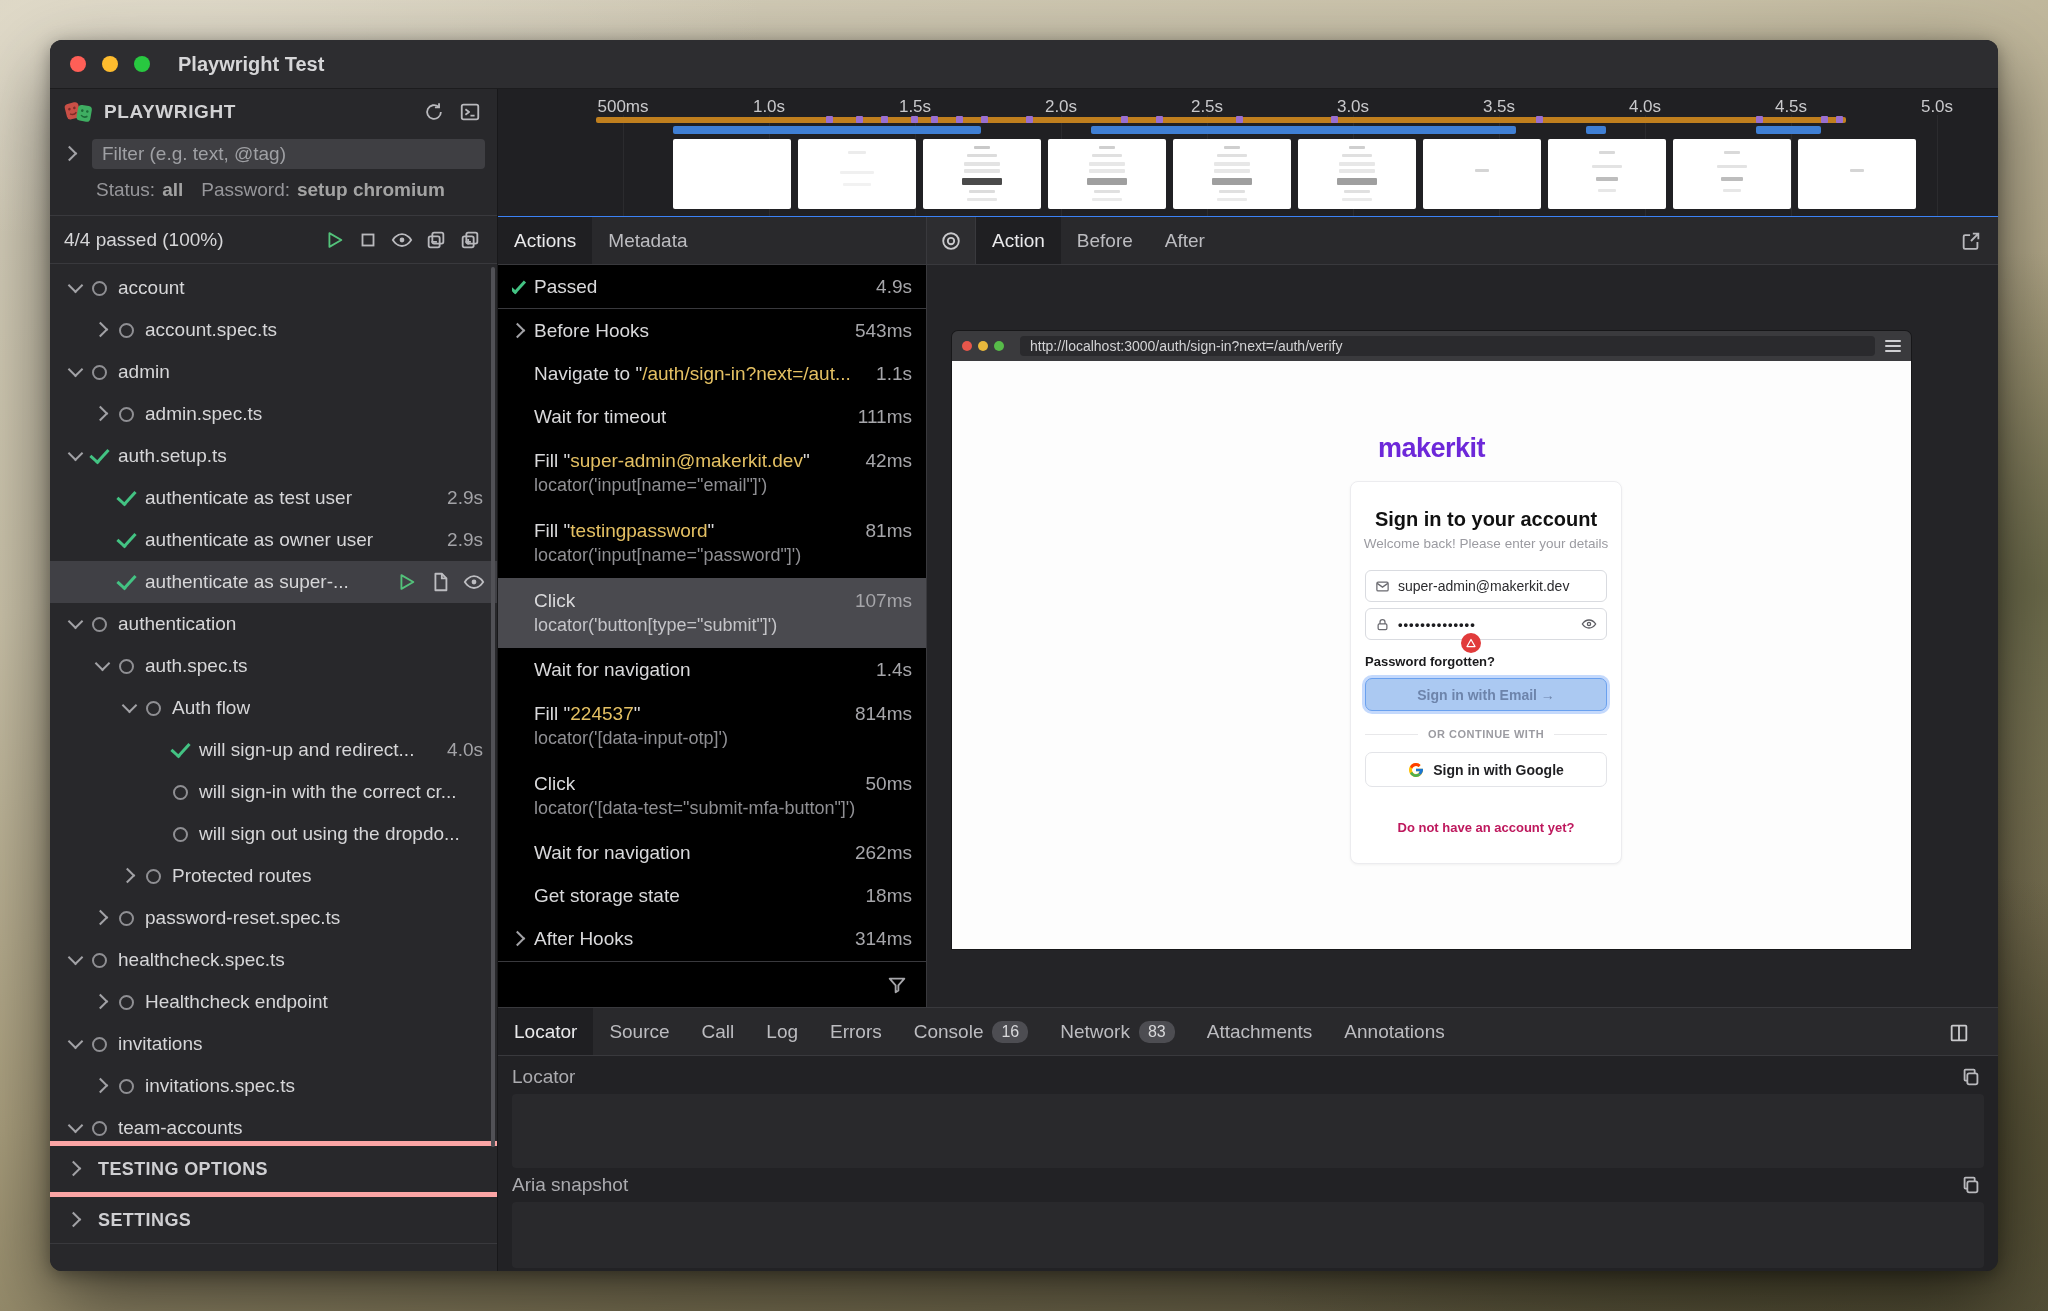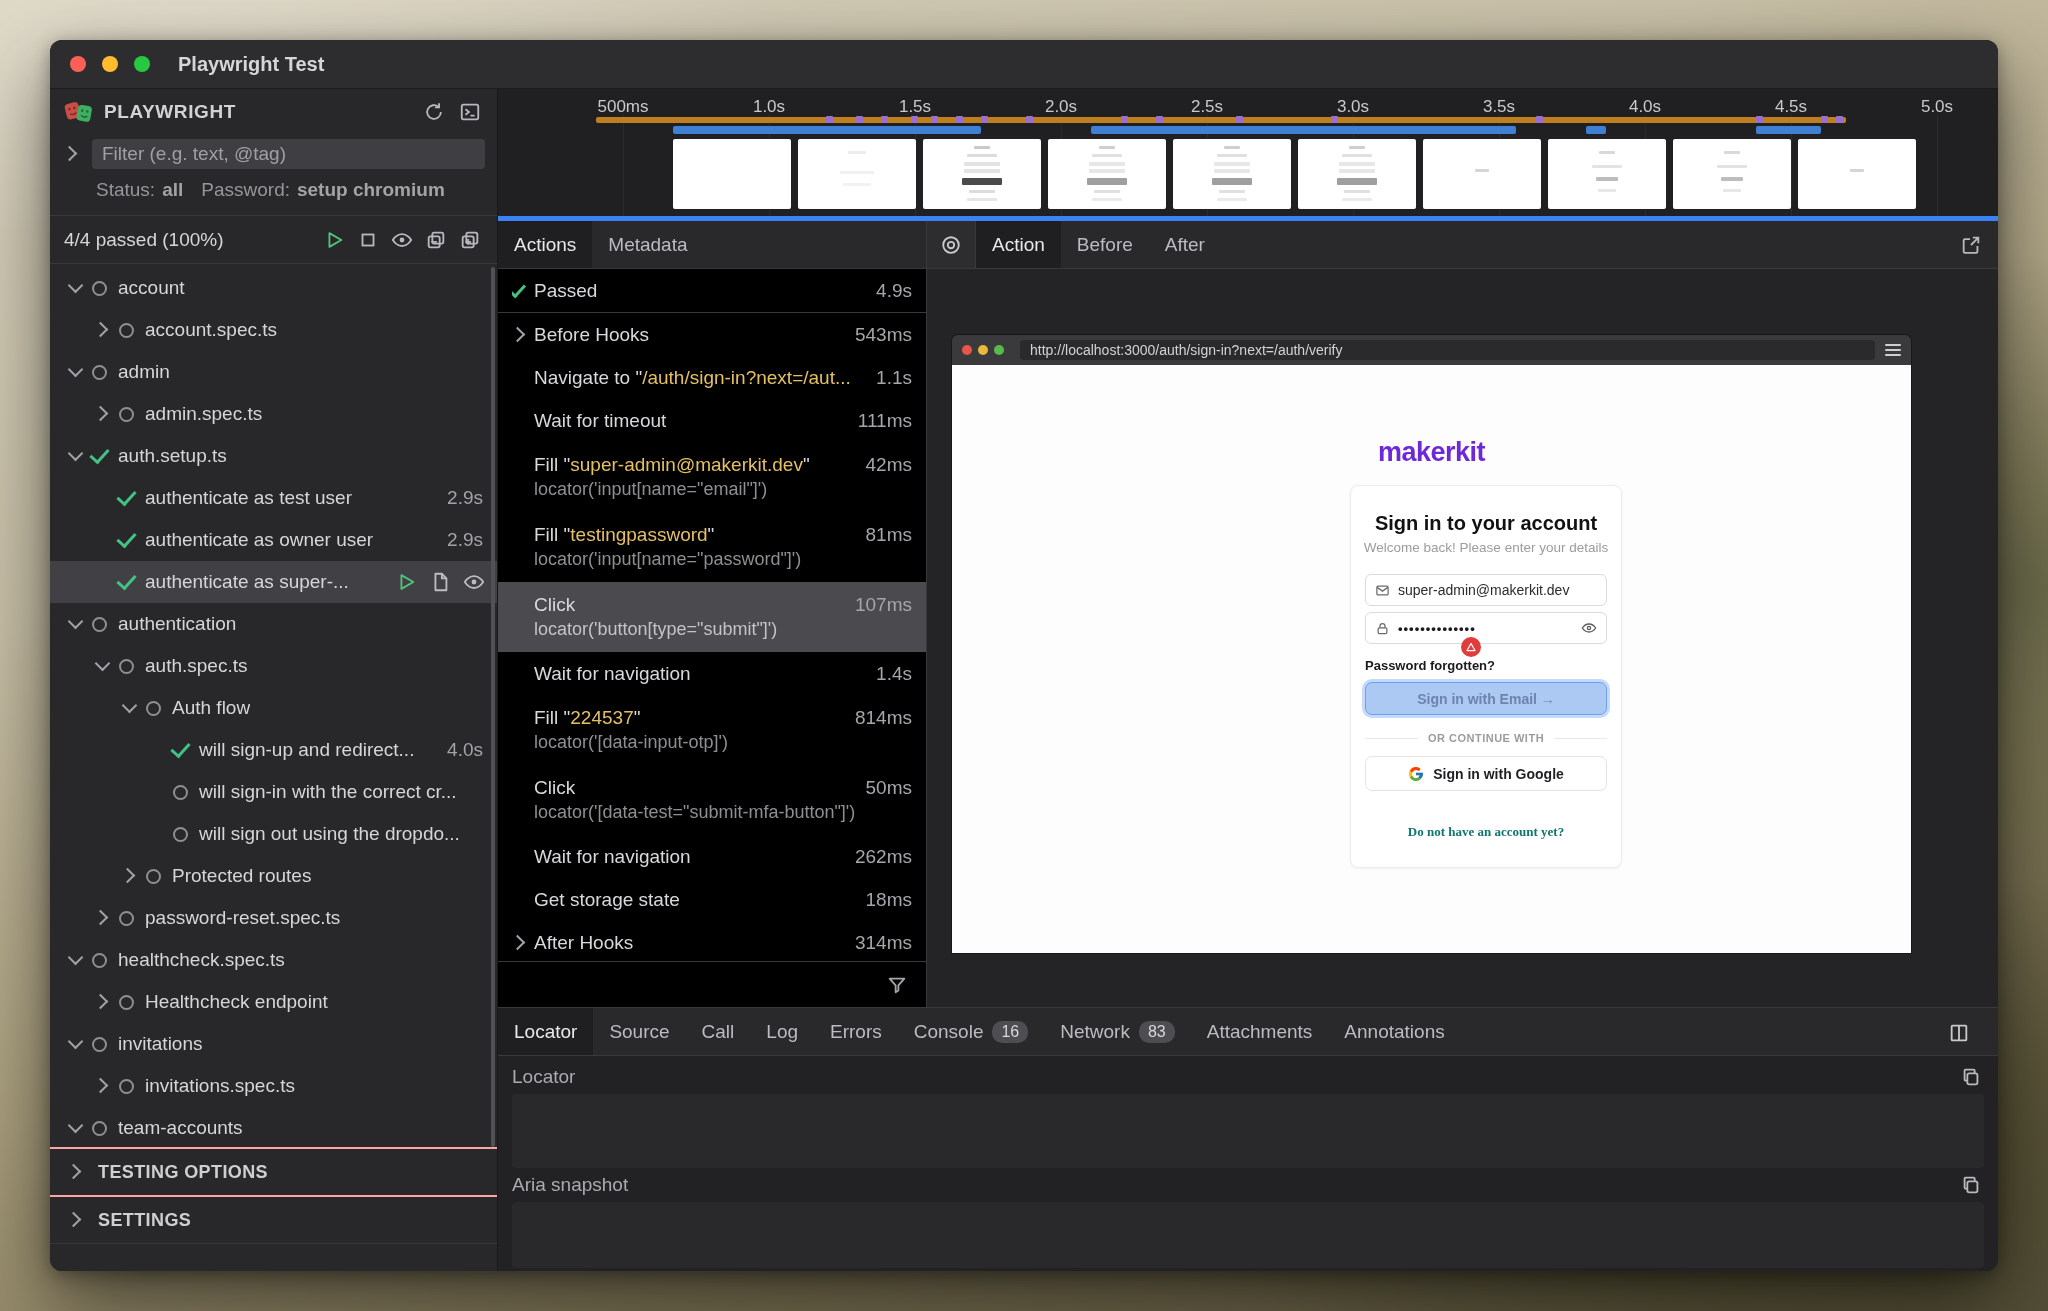--- a/index.html
+++ b/index.html
@@ -46,24 +46,24 @@
   .chev.none::before{display:none;}
   .ticon{flex:0 0 26px;display:flex;align-items:center;justify-content:center;}
   .tcircle{width:11px;height:11px;border:2px solid #8f8f93;border-radius:50%;}
   .tcheck{width:8px;height:15px;border-right:3px solid #43c383;border-bottom:3px solid #43c383;transform:rotate(42deg);margin-top:-5px;}
   .tlabel{margin-left:6px;overflow:hidden;text-overflow:ellipsis;}
   .tdur{margin-left:auto;padding-right:14px;color:#a3a3a7;}
   .tacts{margin-left:auto;padding-right:12px;display:flex;gap:12px;align-items:center;}
   .tico{width:22px;height:22px;display:inline-block;}
   .tico svg{width:22px;height:22px;}
   .sections{flex:0 0 auto;margin-bottom:27px;border-bottom:1px solid #39393d;}
-  .srow{height:46px;border-top:2px solid #fca5a5;display:flex;align-items:center;padding:0 16px;font-size:18px;font-weight:700;letter-spacing:.4px;color:#cfcfd2;gap:12px;}
+  .srow{height:46px;border-top:5px solid #fca5a5;display:flex;align-items:center;padding:0 16px;font-size:18px;font-weight:700;letter-spacing:.4px;color:#cfcfd2;gap:12px;}
   .sb-scroll{position:absolute;right:2px;top:178px;width:4px;height:880px;background:#515156;border-radius:2px;}
   
-  .timeline{flex:0 0 127px;background:#202023;border-bottom:5px solid #3b82f6;position:relative;overflow:hidden;}
+  .timeline{flex:0 0 127px;background:#202023;border-bottom:1px solid #3b82f6;position:relative;overflow:hidden;}
   .tick-label{position:absolute;top:8px;font-size:17px;color:#c9c9cc;transform:translateX(-50%);}
   .gridline{position:absolute;top:26px;bottom:0;width:1px;background:rgba(255,255,255,.05);}
   .bar-orange{position:absolute;top:28px;height:6px;background:#c07f1e;border-radius:2px;}
   .pmark{position:absolute;top:27px;height:7px;width:7px;background:#9a6fd0;border-radius:1px;}
   .bar-blue{position:absolute;top:37px;height:8px;background:#3f7fd4;border-radius:2px;}
   .thumb{position:absolute;top:50px;width:118px;height:70px;background:#ffffff;border-radius:2px;}
   
   .tabs{height:47px;display:flex;align-items:stretch;border-bottom:1px solid #39393d;background:#29292c;flex:0 0 auto;}
   .tab{padding:0 16px;display:flex;align-items:center;font-size:19px;color:#bcbcc0;gap:9px;}
   .tab.active{background:#1f1f22;color:#e9e9eb;}
@@ -104,21 +104,21 @@
   .c-sub{position:absolute;top:54px;left:0;right:0;text-align:center;font-size:13.5px;color:#9b9ba1;}
   .c-input{position:absolute;left:14px;right:14px;height:30px;border:1px solid #d9dbe0;border-radius:6px;display:flex;align-items:center;padding:0 9px;gap:8px;font-size:14px;color:#2b2b2e;background:#fff;}
   .c-input svg{flex:0 0 auto;}
   .c-input .dots{font-weight:700;letter-spacing:1px;font-size:13px;color:#1c1c1f;}
   .c-badge{position:absolute;top:151px;left:calc(50% - 25px);width:20px;height:20px;border-radius:50%;background:#e13b3b;display:flex;align-items:center;justify-content:center;}
   .c-forgot{position:absolute;top:172px;left:14px;font-size:13px;font-weight:700;color:#1a1a1c;}
   .c-btn{position:absolute;left:14px;right:14px;top:196px;height:31px;background:#abc9f2;border:1px solid #6aa1ef;border-radius:7px;box-shadow:0 0 0 3px rgba(59,130,246,.30);display:flex;align-items:center;justify-content:center;font-size:14px;font-weight:600;color:#6d84ab;}
   .c-div{position:absolute;left:14px;right:14px;top:246px;display:flex;align-items:center;gap:10px;font-size:11px;font-weight:600;letter-spacing:.5px;color:#9b9ba1;}
   .c-div::before,.c-div::after{content:"";flex:1;height:1px;background:#e8e8ea;}
   .c-google{position:absolute;left:14px;right:14px;top:270px;height:33px;border:1px solid #e3e4e8;border-radius:7px;display:flex;align-items:center;justify-content:center;gap:9px;font-size:14px;font-weight:600;color:#1f1f22;background:#fff;}
-  .c-signup{position:absolute;top:338px;left:0;right:0;text-align:center;font-size:13px;font-weight:700;color:#0f766e;font-family:Liberation Serif, serif;}
+  .c-signup{position:absolute;top:338px;left:0;right:0;text-align:center;font-size:13px;font-weight:700;color:#be185d;}
   
   .bottom-panel{flex:0 0 263px;border-top:1px solid #39393d;background:#222225;display:flex;flex-direction:column;min-width:0;}
   .bp-content{flex:1;padding:4px 14px 0 14px;overflow:hidden;}
   .bp-label{display:flex;align-items:center;height:34px;font-size:19px;color:#ababaf;}
   .bp-label .icon-btn{margin-left:auto;}
   .bp-box{height:74px;background:#29292c;border-radius:4px;}
   .bp-box.second{height:66px;}
   svg{display:block;}
 </style>
 </head>

